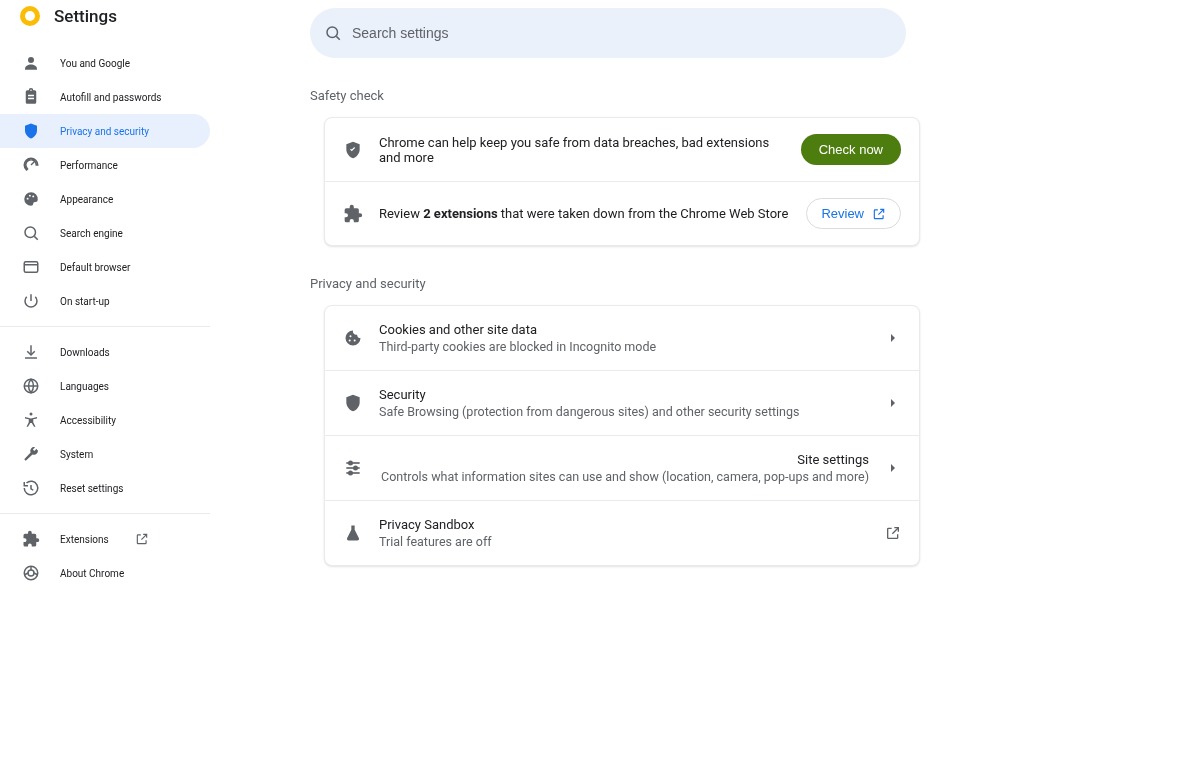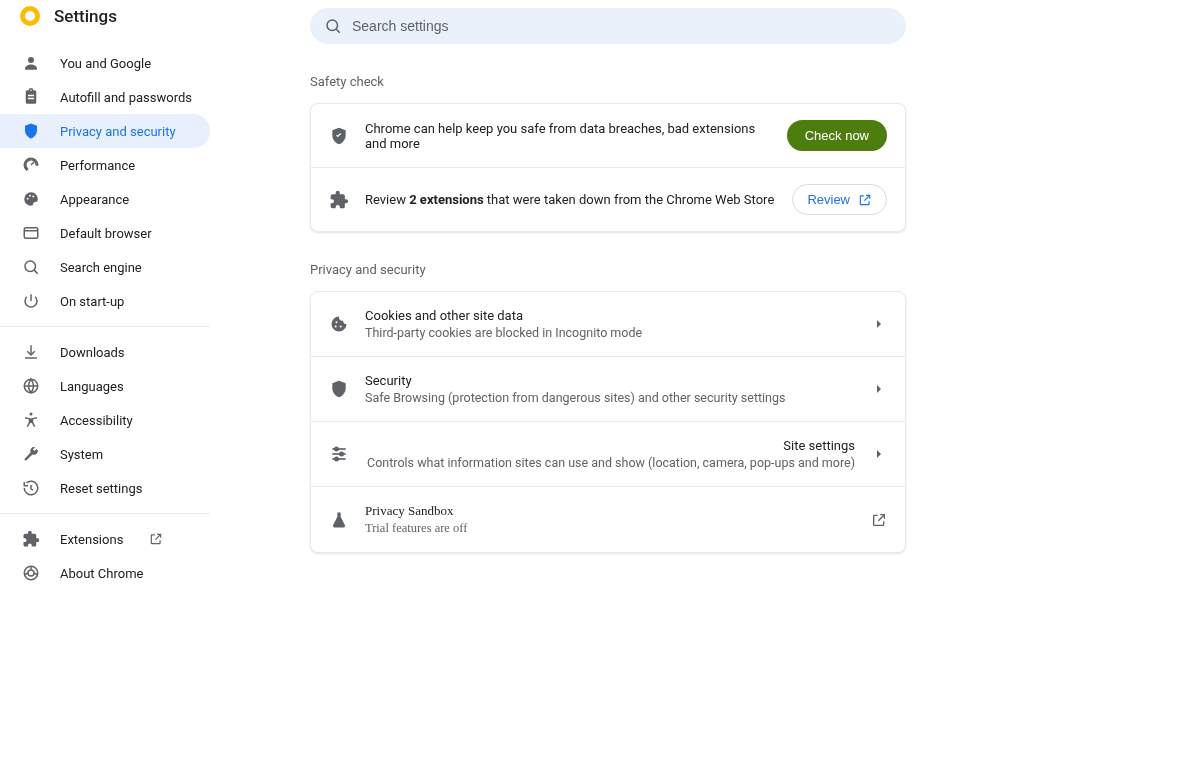--- a/index.html
+++ b/index.html
@@ -47,21 +47,21 @@
   .nav-item {
     display: flex;
     align-items: center;
     gap: 20px;
     height: 34px;
     padding: 0 18px 0 22px;
     margin: 0 0 0 0;
     border-radius: 0 17px 17px 0;
     color: #202124;
     cursor: pointer;
-    font-size: 13px;
+    font-size: 10px;
     width: 210px;
   }
   .nav-item .icon {
     width: 18px; height: 18px;
     display:flex; align-items:center; justify-content:center;
     color:#5f6368;
     flex-shrink:0;
   }
   .nav-item.active {
     background: #e8f0fe;
@@ -70,21 +70,21 @@
   .nav-item.active .icon { color:#1a73e8; }
   .nav-item .ext-icon { width:14px; height:14px; display:flex; align-items:center; color:#5f6368; margin-left:6px; }
 
   
   .main {
     flex: 1;
     padding: 8px 40px 0 40px;
   }
   .search-bar {
     width: 596px;
-    height: 36px;
+    height: 50px;
     background: #eaf1fb;
     border-radius: 40px;
     display: flex;
     align-items: center;
     padding: 5px 14px;
     gap: 10px;
     color:#5f6368;
     margin-left: 10px;
     justify-content: space-between;
   }
@@ -98,21 +98,21 @@
     font-size: 13px;
     color: #5f6368;
     margin: 30px 0 14px 10px;
   }
 
   .card {
     width: 596px;
     background:#fff;
     border: 1px solid #e8eaed;
     border-radius: 8px;
-    margin-left: 10px;
+    margin-left: 24px;
     box-shadow: 0 1px 2px rgba(60,64,67,0.15);
   }
   .row {
     display:flex;
     align-items:center;
     padding: 16px 18px;
     gap: 16px;
     border-top:1px solid #e8eaed;
   }
   .row:first-child { border-top:none; }
@@ -197,34 +197,34 @@
               <circle cx="7.5" cy="11.5" r="1.3" fill="#fff"></circle>
               <circle cx="10.5" cy="7.5" r="1.3" fill="#fff"></circle>
               <circle cx="15" cy="8.5" r="1.3" fill="#fff"></circle>
             </svg>
           </span>
           <span>Appearance</span>
         </div>
         <div class="nav-item">
           <span class="icon">
             <svg viewBox="0 0 24 24" fill="none" stroke="currentColor" stroke-width="2">
+              <circle cx="11" cy="11" r="7"></circle>
+              <line x1="21" y1="21" x2="16.5" y2="16.5"></line>
+            </svg>
+          </span>
+          <span>Search engine</span>
+        </div>
+        <div class="nav-item">
+          <span class="icon">
+            <svg viewBox="0 0 24 24" fill="none" stroke="currentColor" stroke-width="2">
               <rect x="3" y="5" width="18" height="14" rx="2"></rect>
               <line x1="3" y1="9" x2="21" y2="9"></line>
             </svg>
           </span>
           <span>Default browser</span>
-        </div>
-        <div class="nav-item">
-          <span class="icon">
-            <svg viewBox="0 0 24 24" fill="none" stroke="currentColor" stroke-width="2">
-              <circle cx="11" cy="11" r="7"></circle>
-              <line x1="21" y1="21" x2="16.5" y2="16.5"></line>
-            </svg>
-          </span>
-          <span>Search engine</span>
         </div>
         <div class="nav-item">
           <span class="icon">
             <svg viewBox="0 0 24 24" fill="none" stroke="currentColor" stroke-width="2">
               <path d="M12 3v9"></path>
               <path d="M6.3 6.3a8 8 0 1 0 11.4 0"></path>
             </svg>
           </span>
           <span>On start-up</span>
         </div>
@@ -410,21 +410,21 @@
         <div class="row-text">
           <div class="row-title">Site settings</div>
           <div class="row-sub">Controls what information sites can use and show (location, camera, pop-ups and more)</div>
         </div>
         <span class="row-arrow">
           <svg viewBox="0 0 24 24" fill="currentColor">
             <path d="M9 6l6 6-6 6z"></path>
           </svg>
         </span>
       </div>
-      <div class="row" style="cursor: pointer; font-family: Liberation Serif, serif;">
+      <div class="row" style="cursor: pointer;">
         <span class="icon">
           <svg viewBox="0 0 24 24" fill="currentColor">
             <path d="M10 3h4v5l5 10a2 2 0 0 1-2 3H7a2 2 0 0 1-2-3l5-10V3z"></path>
           </svg>
         </span>
         <div class="row-text">
           <div class="row-title">Privacy Sandbox</div>
           <div class="row-sub">Trial features are off</div>
         </div>
         <span class="row-arrow">

